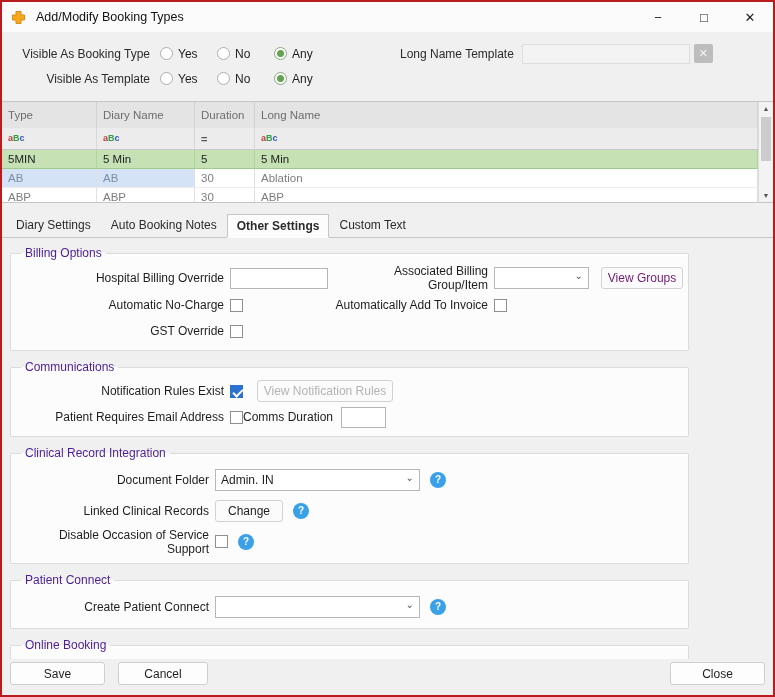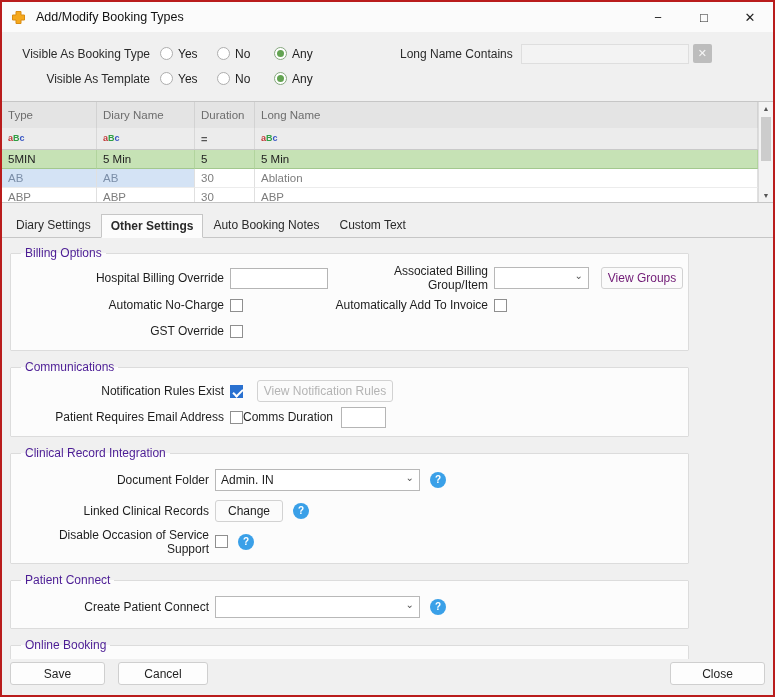--- a/index.html
+++ b/index.html
@@ -151,21 +151,21 @@
         <span class="radio-item">
           <span class="radio"></span>
           <span>No</span>
         </span>
         <span class="radio-item">
           <span class="radio checked"></span>
           <span>Any</span>
         </span>
       </div>
       <div class="longname">
-        <span class="lbl">Long Name Contains</span>
+        <span class="lbl">Long Name Template</span>
         <input value="" style="">
         <span class="clear-btn">✕</span>
       </div>
     </div>
     <div class="filter-row">
       <span class="filter-label">Visible As Template</span>
       <div class="radio-group">
         <span class="radio-item">
           <span class="radio"></span>
           <span>Yes</span>
@@ -225,22 +225,22 @@
     </div>
     <div class="v-scroll">
       <span class="scroll-arrow">▲</span>
       <span class="scroll-thumb"></span>
       <span class="scroll-arrow">▼</span>
     </div>
   </div>
 
   <div class="tabstrip">
     <div class="tab">Diary Settings</div>
+    <div class="tab">Auto Booking Notes</div>
     <div class="tab active">Other Settings</div>
-    <div class="tab">Auto Booking Notes</div>
     <div class="tab">Custom Text</div>
   </div>
 
   <div class="pane">
 
     <fieldset>
       <legend>Billing Options</legend>
       <div class="frow">
         <span class="flabel lw1">Hospital Billing Override</span>
         <input class="txt w98" value="" style="">

